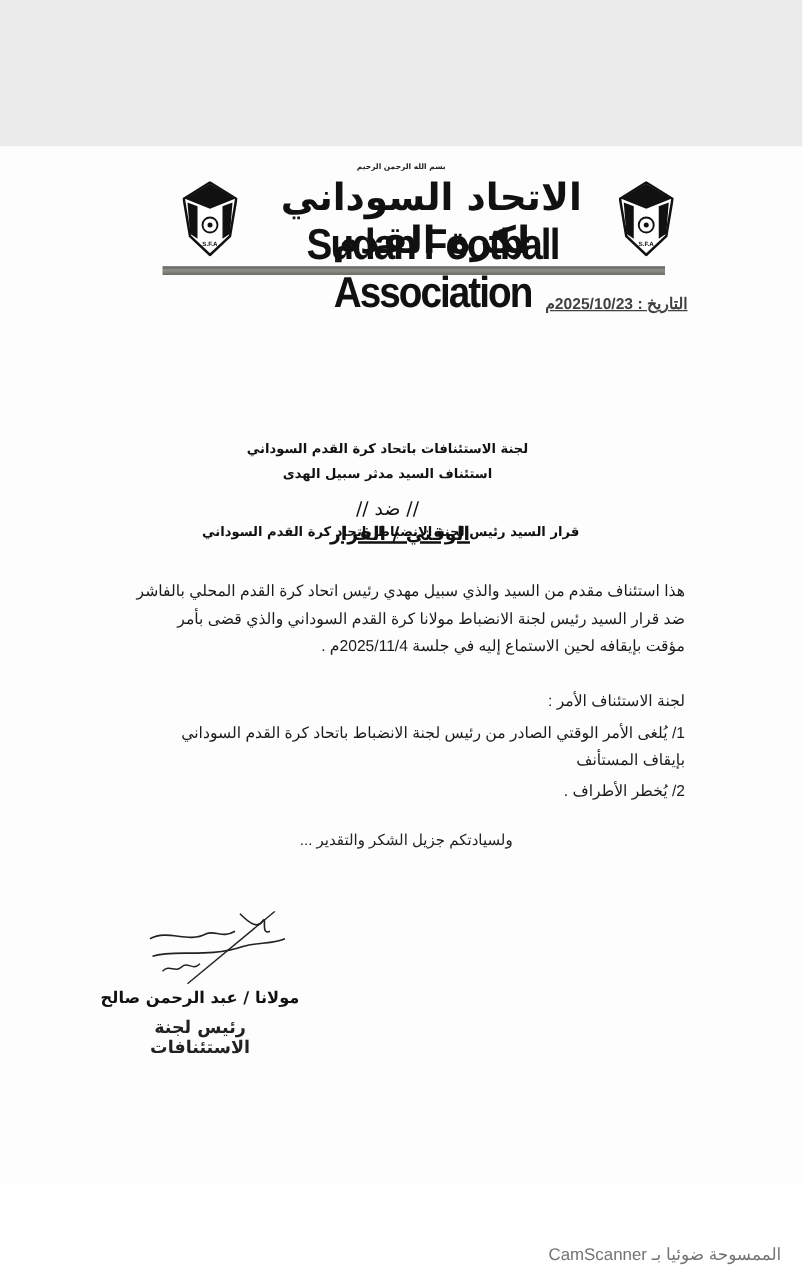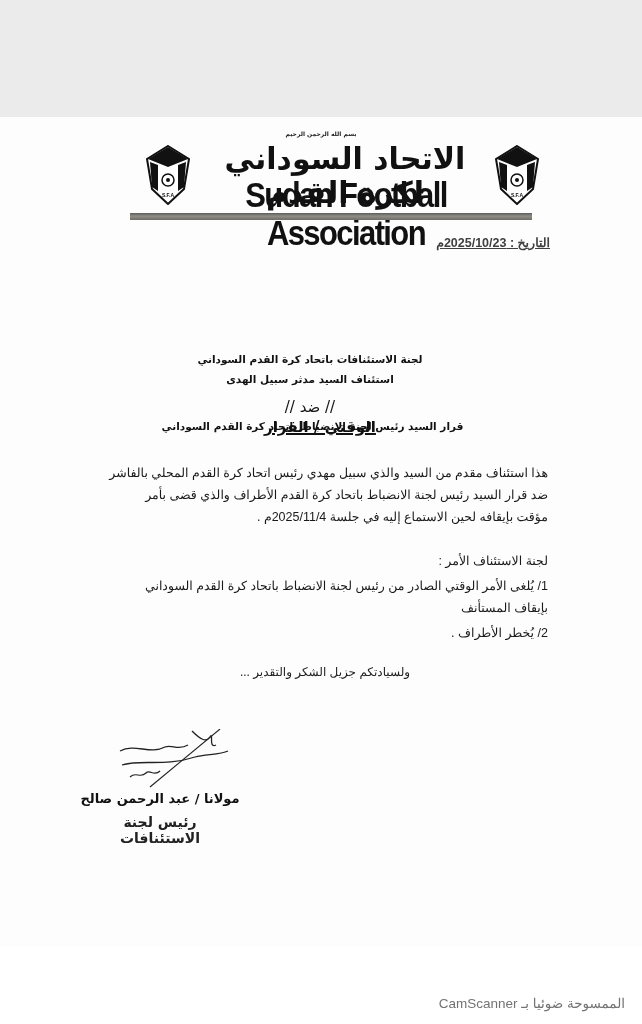--- a/index.html
+++ b/index.html
@@ -129,21 +129,21 @@
   <div class="date doc-text">التاريخ : 2025/10/23م</div>
 
   <div class="addressee a1 doc-text">لجنة الاستئنافات باتحاد كرة القدم السوداني</div>
   <div class="addressee a2 doc-text">استئناف السيد مدثر سبيل الهدى</div>
   <div class="addressee a3 doc-text">// ضد //</div>
   <div class="addressee a4 doc-text">قرار السيد رئيس لجنة الانضباط باتحاد كرة القدم السوداني</div>
 
   <div class="subject doc-text">الوقتي / القرار</div>
 
   <div class="body-line doc-text" style="top:348px;">هذا استئناف مقدم من السيد والذي سبيل مهدي رئيس اتحاد كرة القدم المحلي بالفاشر</div>
-  <div class="body-line doc-text" style="top:370px;">ضد قرار السيد رئيس لجنة الانضباط باتحاد كرة القدم الأطراف والذي قضى بأمر</div>
+  <div class="body-line doc-text" style="top:370px;">ضد قرار السيد رئيس لجنة الانضباط مولانا كرة القدم السوداني والذي قضى بأمر</div>
   <div class="body-line doc-text" style="top:392px;">مؤقت  بإيقافه لحين الاستماع إليه في جلسة 2025/11/4م .</div>
   <div class="body-line doc-text" style="top:436px;">لجنة الاستئناف الأمر :</div>
   <div class="body-line doc-text" style="top:461px;">1/ يُلغى  الأمر الوقتي الصادر من رئيس لجنة الانضباط باتحاد كرة القدم السوداني</div>
   <div class="body-line doc-text" style="top:483px;">بإيقاف المستأنف</div>
   <div class="body-line doc-text" style="top:508px;">2/ يُخطر الأطراف .</div>
 
   <div class="closing doc-text">ولسيادتكم جزيل الشكر والتقدير ...</div>
 
   <svg class="signature" viewBox="0 0 140 60">
     <path d="M10 22 C25 14, 40 26, 55 18 C62 15, 68 22, 78 16" fill="none" stroke="#222" stroke-width="1.3"></path>

